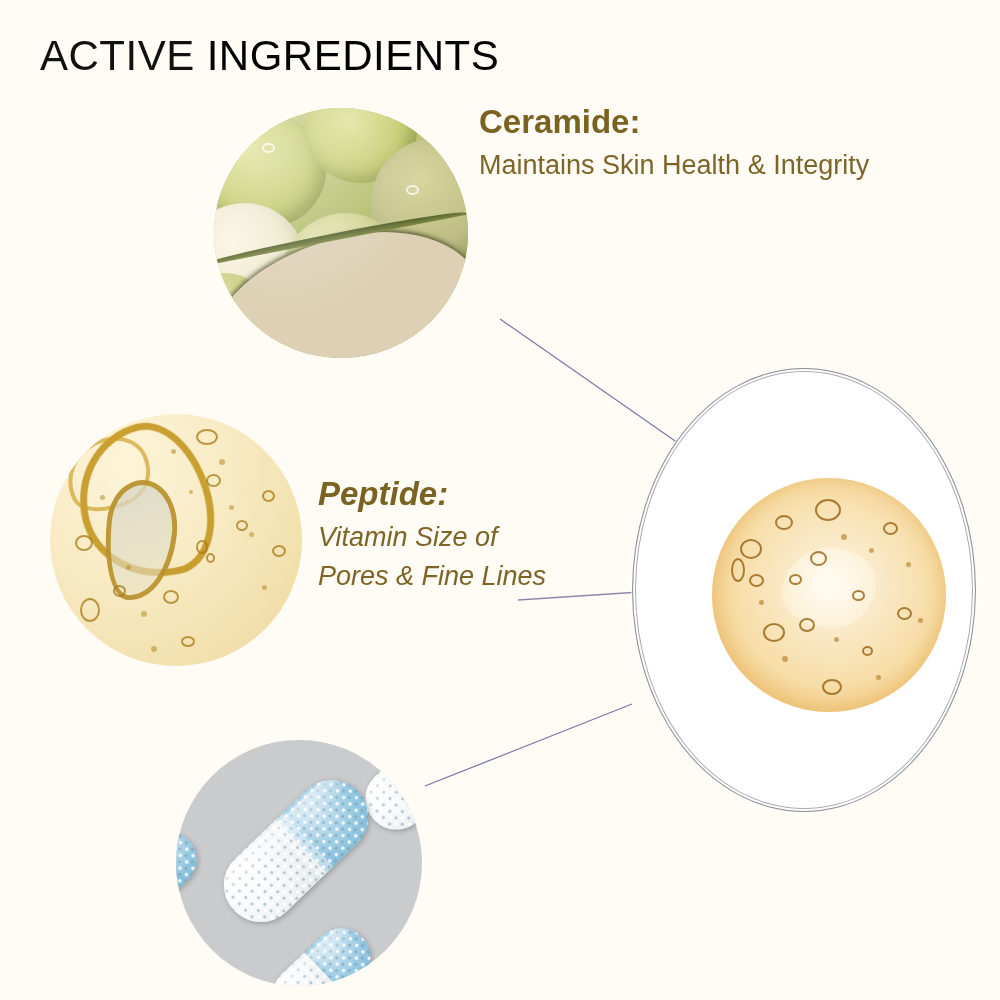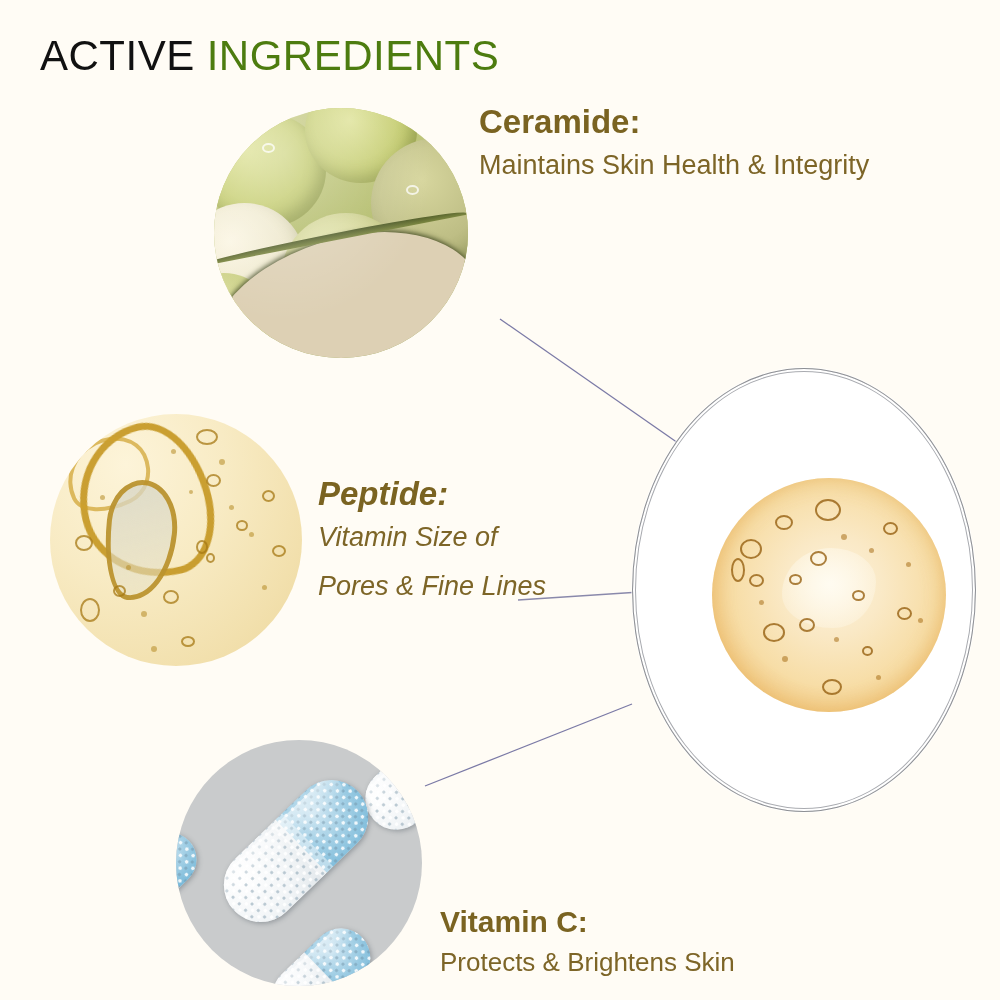--- a/index.html
+++ b/index.html
@@ -12,21 +12,21 @@
   }
   .stage { position:absolute; inset:0; }
 
   
   .title {
     position:absolute; left:40px; top:32px;
     font-size:42px; letter-spacing:0.5px; font-weight:400;
     white-space:nowrap;
   }
   .title .t-active { color:#111111; }
-  .title .t-ingredients { color:#4d7c0f; margin-left:12px; }
+  .title .t-ingredients { color:#000000; margin-left:12px; }
 
   
   .swatch {
     position:absolute; border-radius:50%; overflow:hidden;
   }
 
   
   #ceramide-swatch { left:214px; top:108px; width:254px; height:250px; }
   .cer-bg {
     position:absolute; inset:0;
@@ -319,21 +319,17 @@
   </div>
 
   <div class="callout" id="callout-ceramide">
     <div class="c-title">Ceramide:</div>
     <div class="c-desc">Maintains Skin Health &amp; Integrity</div>
   </div>
 
   <div class="callout" id="callout-peptide">
     <div class="c-title">Peptide:</div>
     <div class="c-desc">Vitamin Size of</div>
-    <div class="c-desc" style="margin-top:14px;">Pores &amp; Fine Lines</div>
-  </div>
-
-  <div class="callout" id="callout-vitc">
-    <div class="c-title">Vitamin C:</div>
-    <div class="c-desc">Protects &amp; Brightens Skin</div>
-  </div>
+    <div class="c-desc" style="margin-top:4px;">Pores &amp; Fine Lines</div>
+  </div>
+
 
 </div>
 
 </body></html>

